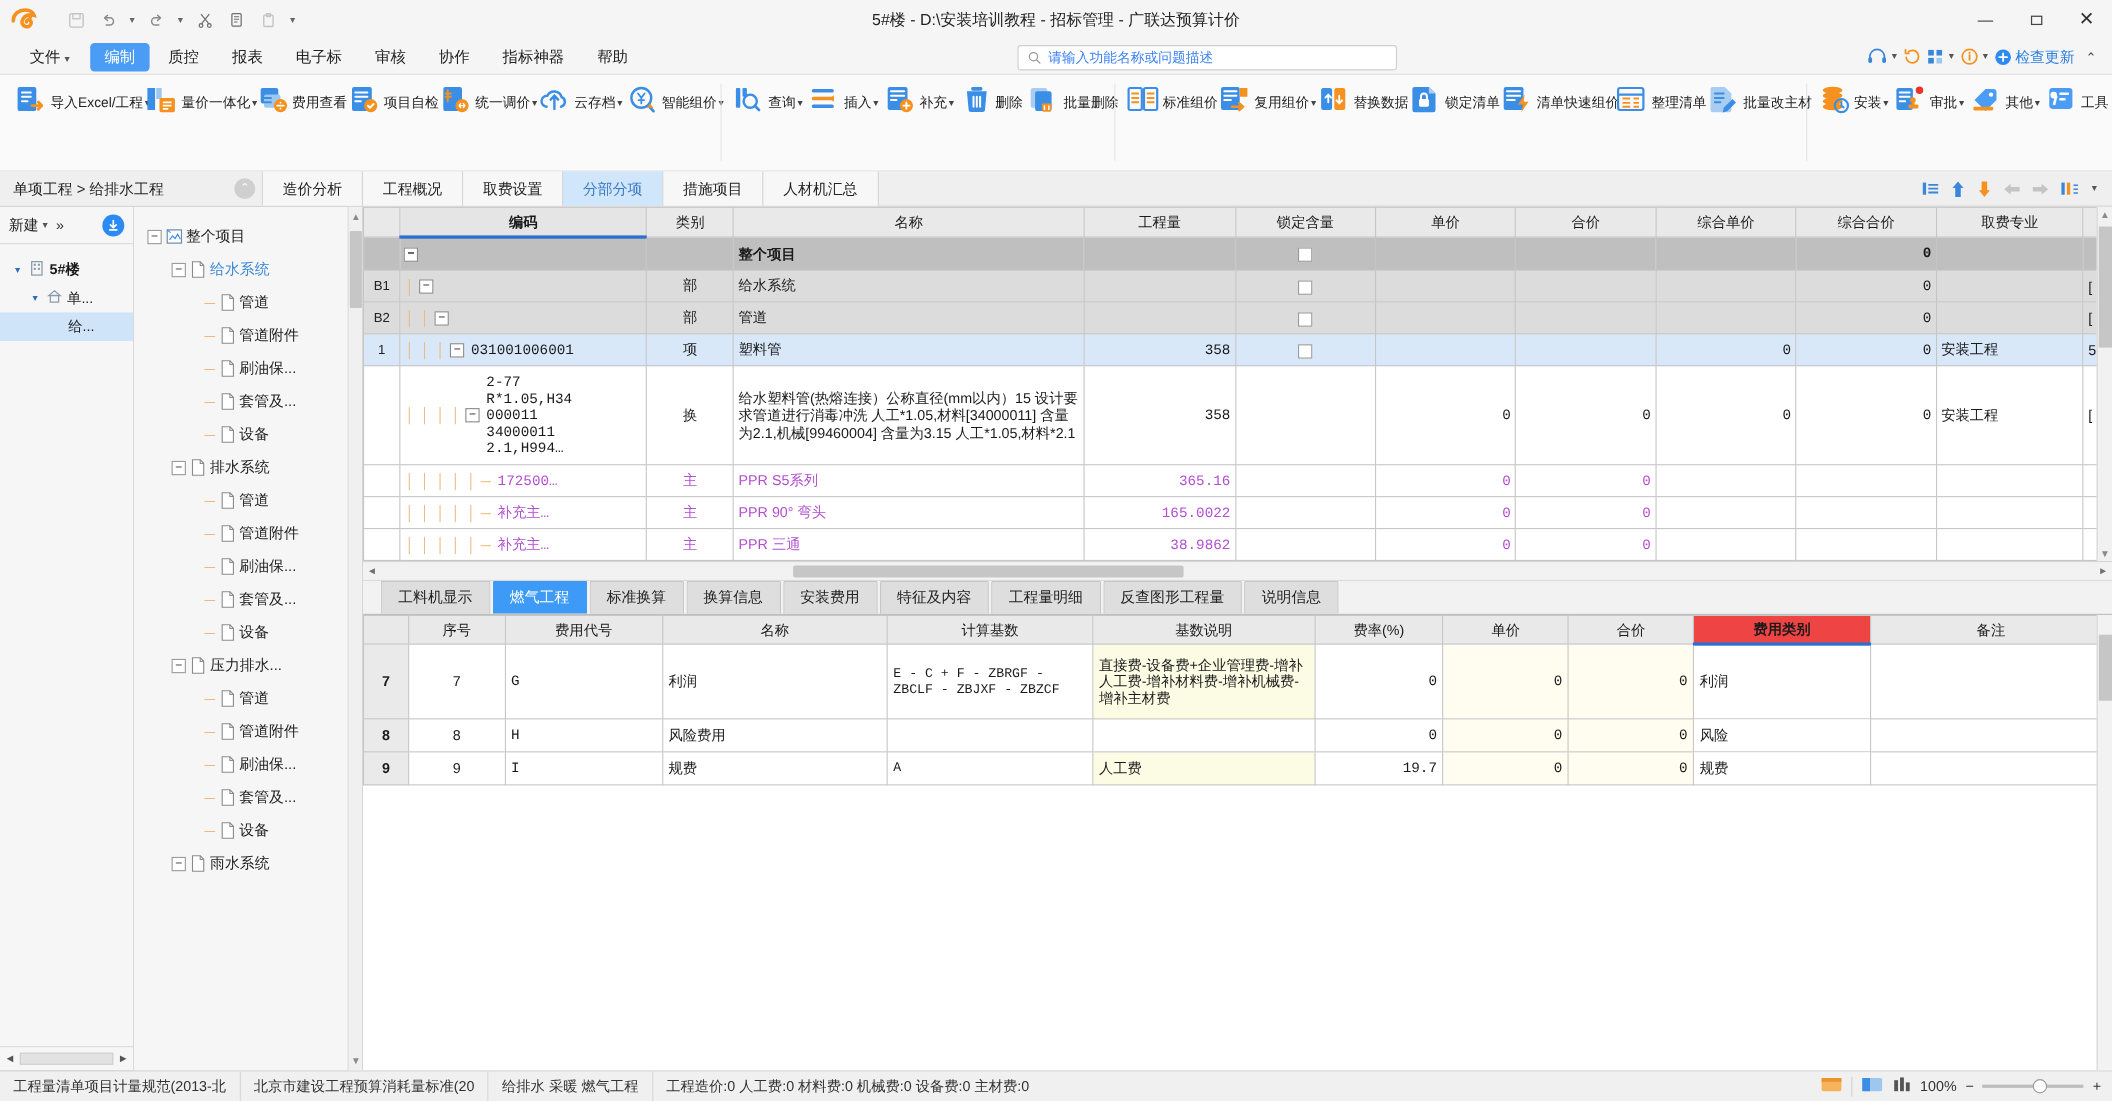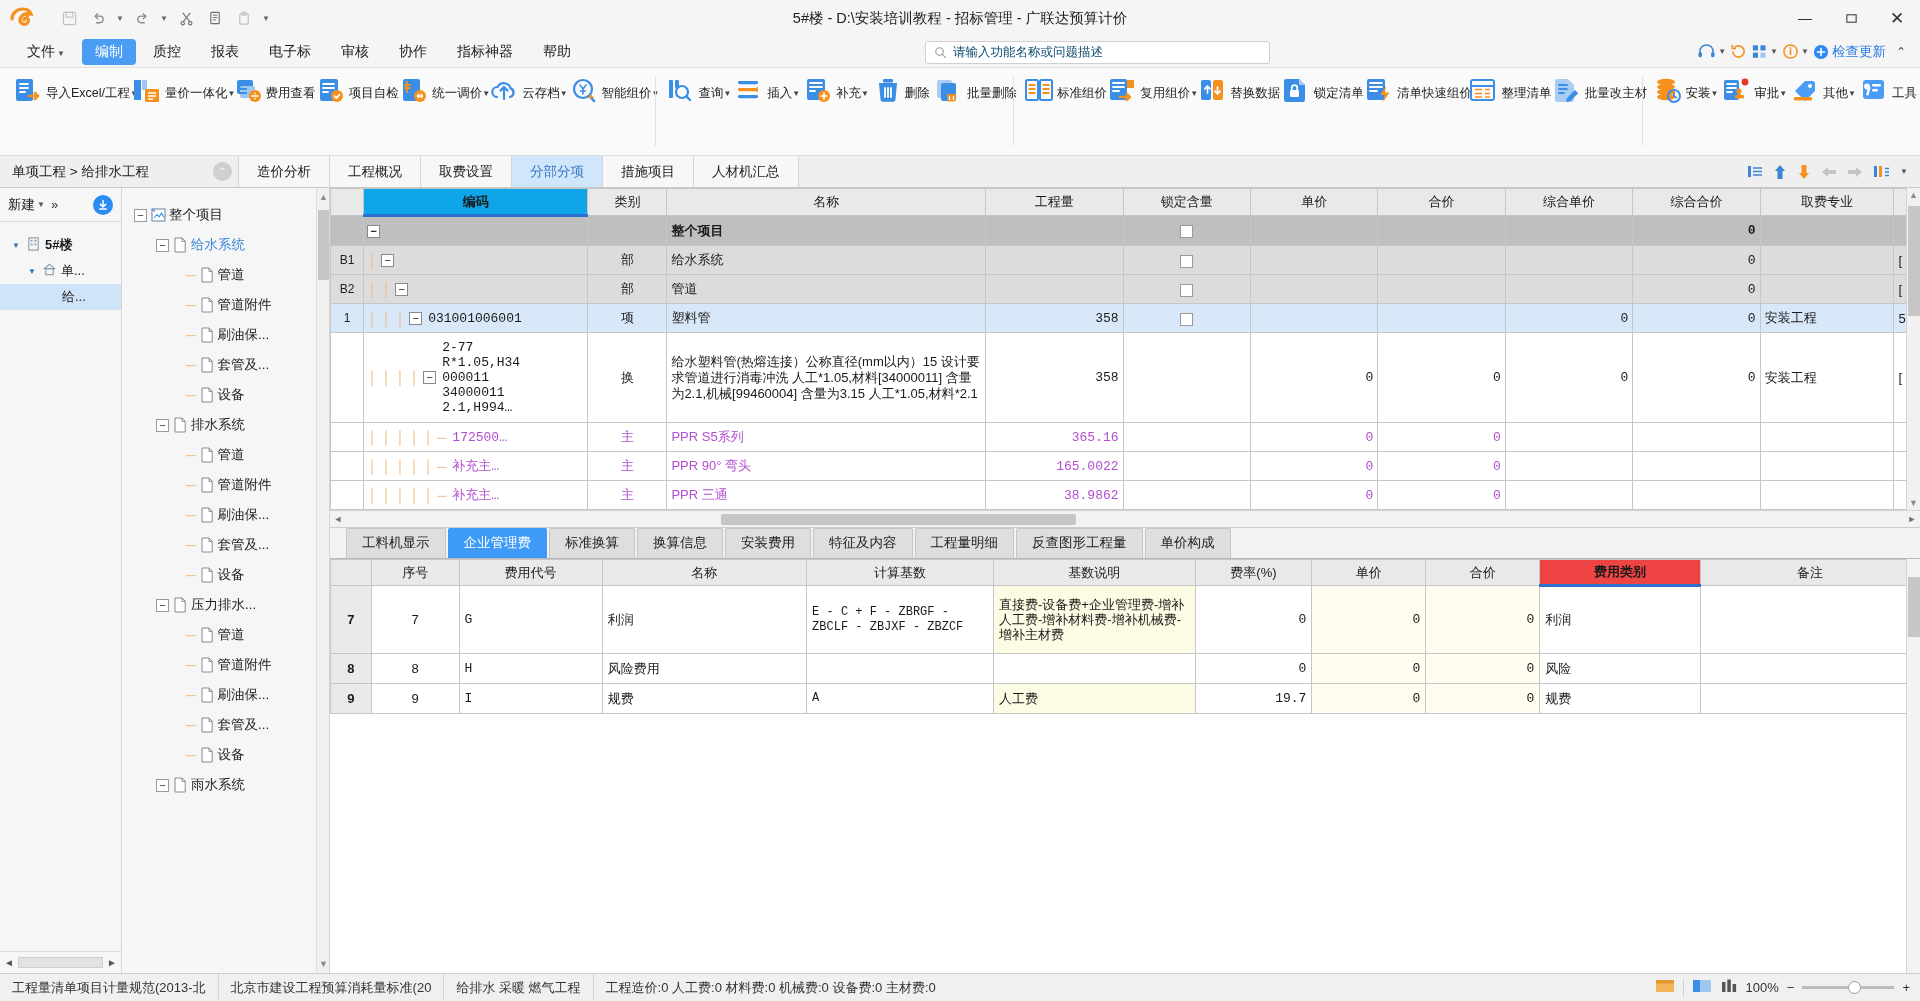--- a/index.html
+++ b/index.html
@@ -25,21 +25,21 @@
   .winbtns { margin-left:auto; display:flex; align-items:center; height:36px; }
   .winbtn { width:46px; height:36px; display:flex; align-items:center; justify-content:center; color:#333; font-size:14px; }
   .winbtn.close { font-size:17px; }
 
   
   .menubar { height:32px; background:#f5f5f5; display:flex; align-items:center; padding-left:14px; position:relative; flex:0 0 32px; border-bottom:1px solid #e0e0e0; }
   .menu-item { padding:4px 13px; font-size:14px; color:#222; border-radius:4px; margin-right:4px; white-space:nowrap; }
   .menu-item.active { background:#4a9cf5; color:#fff; }
   .menu-caret { font-size:8px; color:#555; margin-left:2px; }
   .searchbox { position:absolute; left:925px; top:5px; width:345px; height:23px; background:#fff; border:1px solid #cfcfcf; border-radius:3px; display:flex; align-items:center; padding:0 8px; gap:6px; }
-  .searchbox .ph { color:#0c4a6e; font-size:12.5px; }
+  .searchbox .ph { color:#3b82f6; font-size:12.5px; }
   .menu-right { margin-left:auto; display:flex; align-items:center; gap:4px; padding-right:14px; }
   .mr-item { display:flex; align-items:center; gap:2px; color:#3a7fd5; }
   .mr-caret { font-size:8px; color:#555; }
   .update-btn { display:flex; align-items:center; gap:3px; color:#2b7fe0; font-size:13.5px; }
   .chev { color:#555; font-size:12px; margin-left:6px; }
 
   
   .ribbon { height:88px; background:#fafafa; border-bottom:1px solid #dcdcdc; display:flex; align-items:flex-start; padding:4px 6px 0 6px; flex:0 0 88px; overflow:hidden; }
   .rbtn { width:auto; min-width:52px; padding:2px 6px 0 6px; display:flex; flex-direction:row; align-items:center; }
   .rbtn .ico { height:38px; display:flex; align-items:center; justify-content:center; }
@@ -88,21 +88,21 @@
   .tp-arrowdn { position:absolute; bottom:4px; left:2px; color:#8a8a8a; font-size:9px; }
 
   
   .mainarea { flex:1; display:flex; flex-direction:column; min-width:0; background:#fff; }
 
   
   .gridwrap { display:flex; flex-direction:column; background:#fff; }
   table.grid { border-collapse:collapse; table-layout:fixed; width:100%; font-size:13px; }
   table.grid th, table.grid td { border:1px solid #c6c6c6; padding:0 4px; vertical-align:middle; }
   table.grid th { background:#e9e9e9; font-weight:normal; height:27px; text-align:center; color:#1a1a1a; }
-  table.grid th.codecol { background:#0ea5e9; font-weight:bold; border-bottom:3px solid #2b6fd0; }
+  table.grid th.codecol { background:#e5e5e5; font-weight:bold; border-bottom:3px solid #2b6fd0; }
   .rowhdr { background:#eaeaea; text-align:center; color:#222; font-size:12px; }
   tr.r-gray td { background:#bfbfbf; font-weight:bold; }
   tr.r-gray2 td { background:#dcdcdc;margin-top:25px; }
   tr.r-sel td { background:#d9e8f9; }
   tr.r-white td { background:#fff; }
   .cbx { width:13px; height:13px; border:1px solid #9a9a9a; background:#fff; display:inline-block; vertical-align:middle; }
   .ctr { text-align:center; }
   .rgt { text-align:right; }
   .mono { font-family:"Liberation Mono","DejaVu Sans Mono",monospace; }
   .purple { color:#b24fd0; }
@@ -1068,28 +1068,28 @@
         <div class="arr">◄</div>
         <div class="track">
             <div class="thumb"></div>
           </div>
         <div class="arr" style="margin-left:auto">►</div>
       </div>
 
       <div class="bottompanel">
         <div class="btabs" id="btabs">
             <div class="btab">工料机显示</div>
-            <div class="btab active">企业管理费</div>
+            <div class="btab active">燃气工程</div>
             <div class="btab">标准换算</div>
             <div class="btab">换算信息</div>
             <div class="btab">安装费用</div>
             <div class="btab">特征及内容</div>
             <div class="btab">工程量明细</div>
             <div class="btab">反查图形工程量</div>
-            <div class="btab">单价构成</div>
+            <div class="btab">说明信息</div>
           </div>
         <div class="bgridwrap">
           <table class="bgrid" id="bgrid">
               <colgroup>
                 <col style="width:28px">
                 <col style="width:60px">
                 <col style="width:98px">
                 <col style="width:140px">
                 <col style="width:128px">
                 <col style="width:138px">

